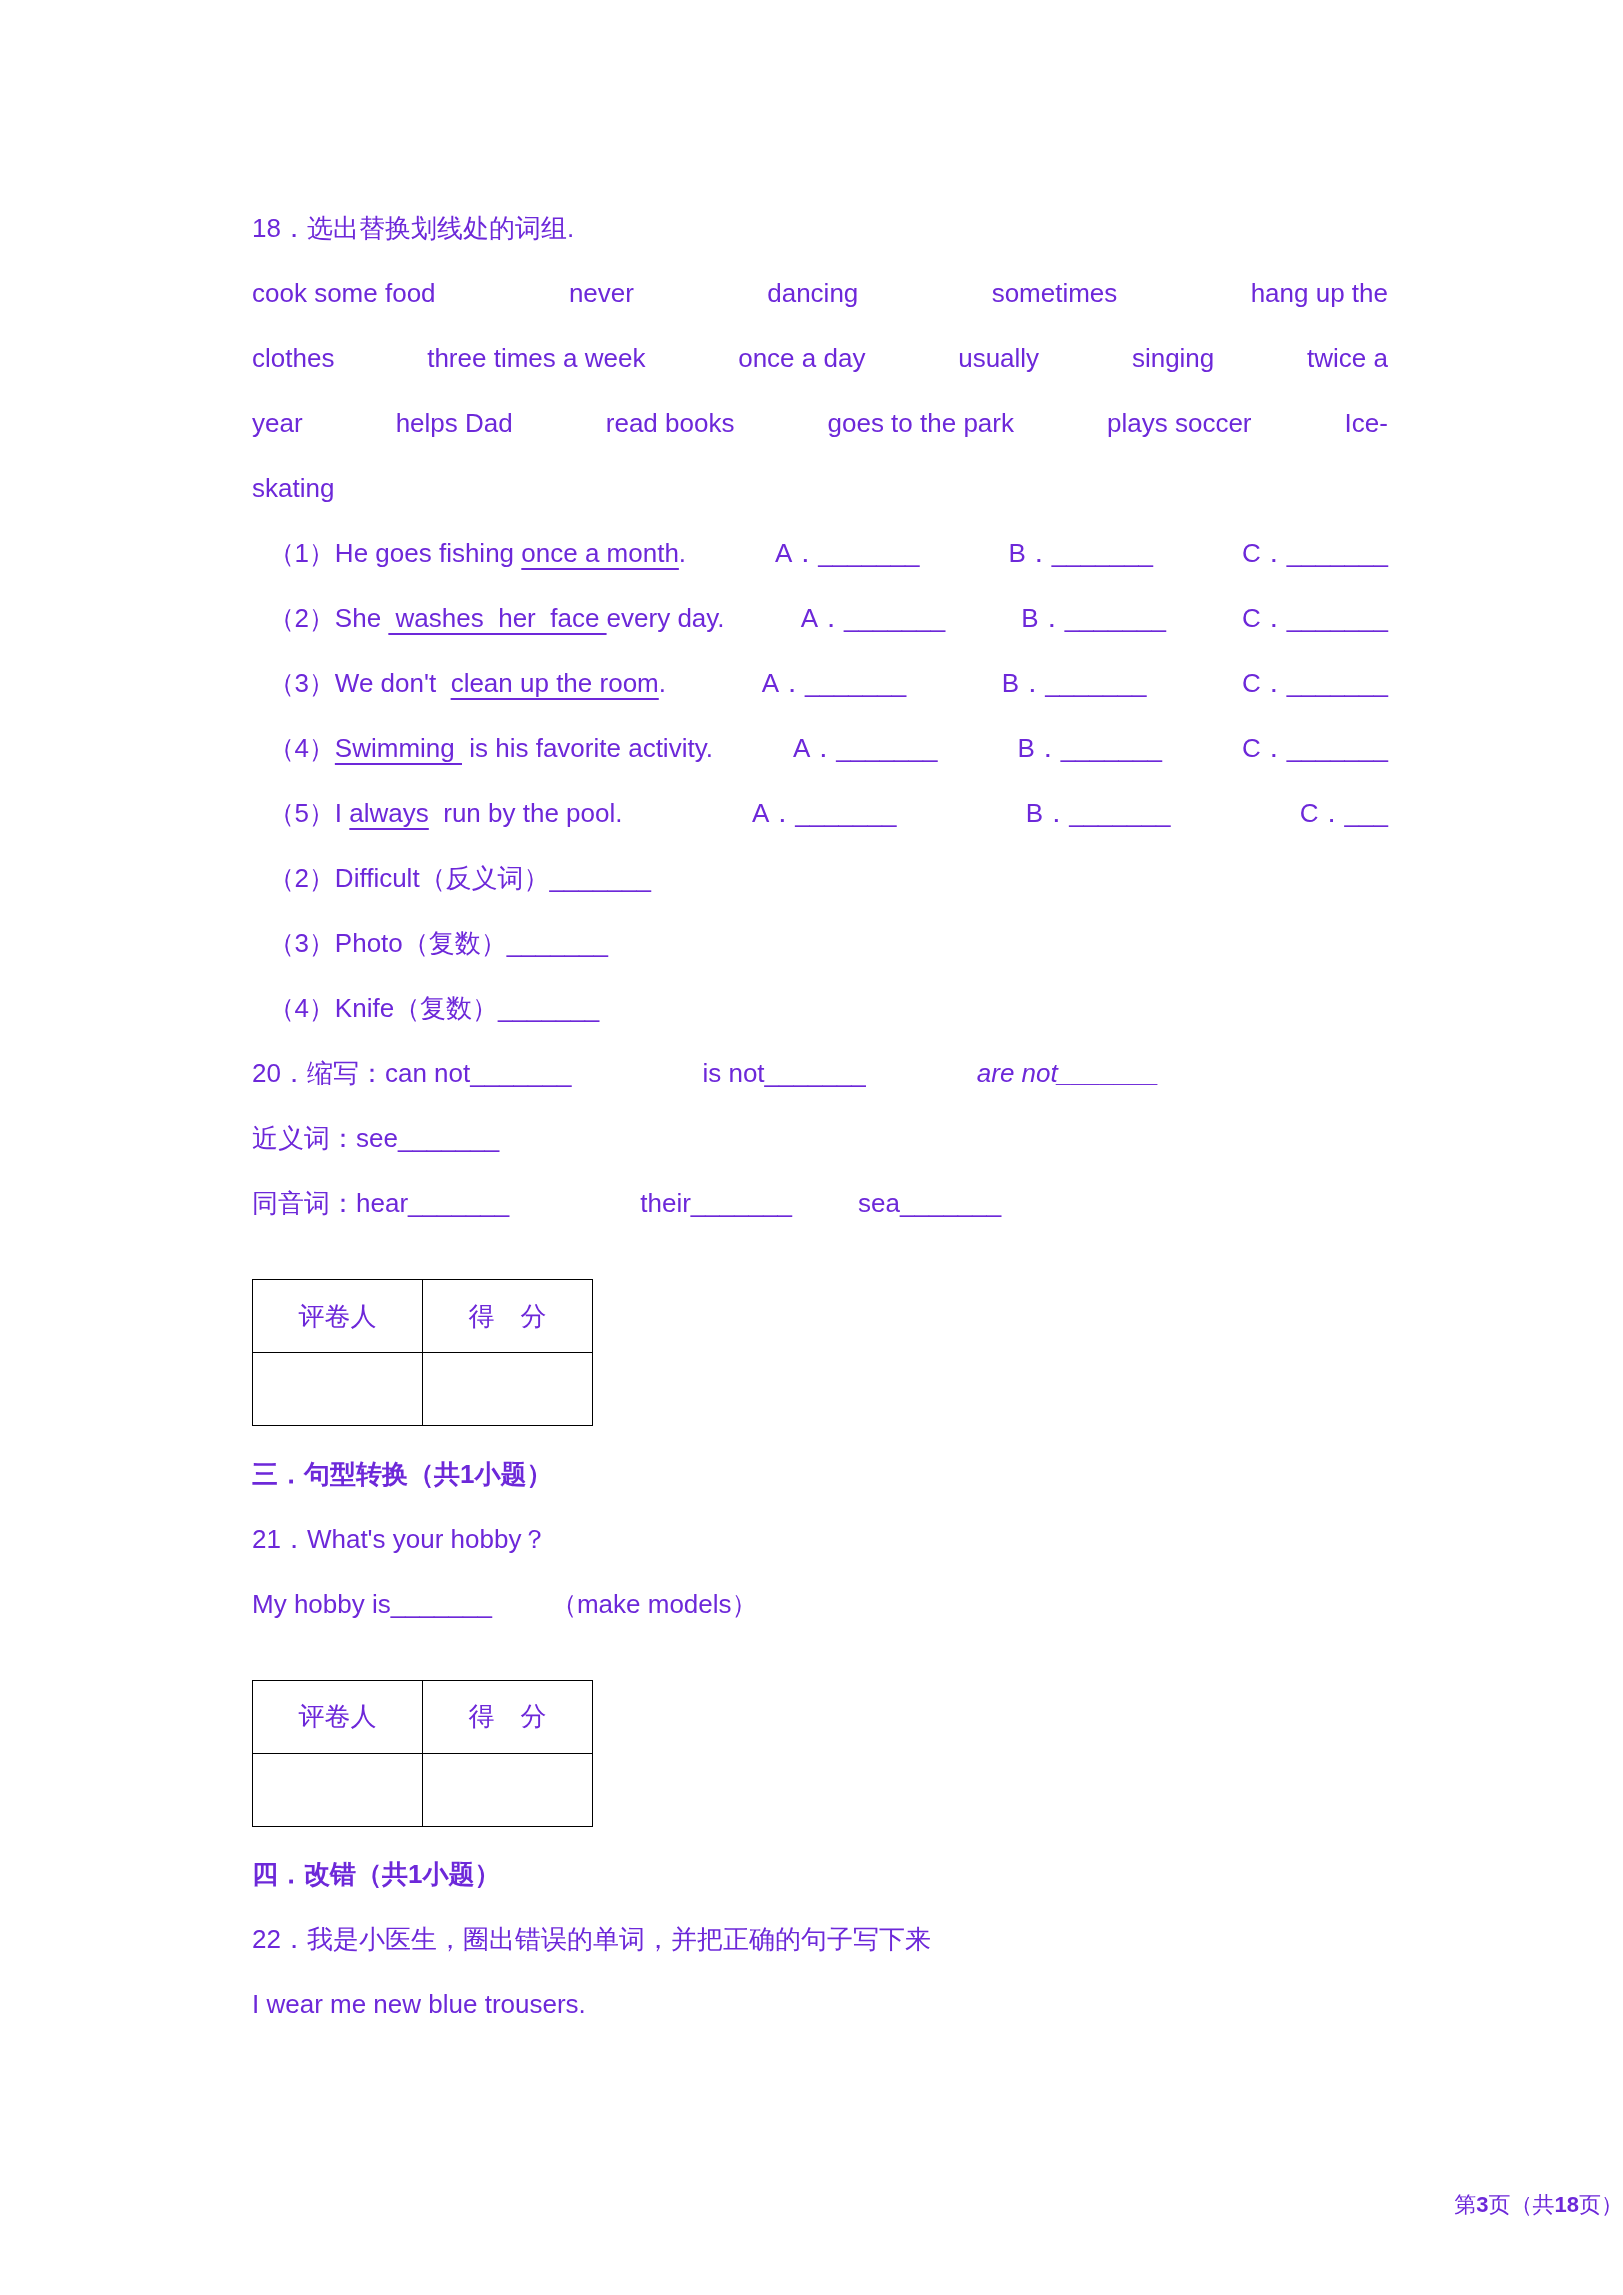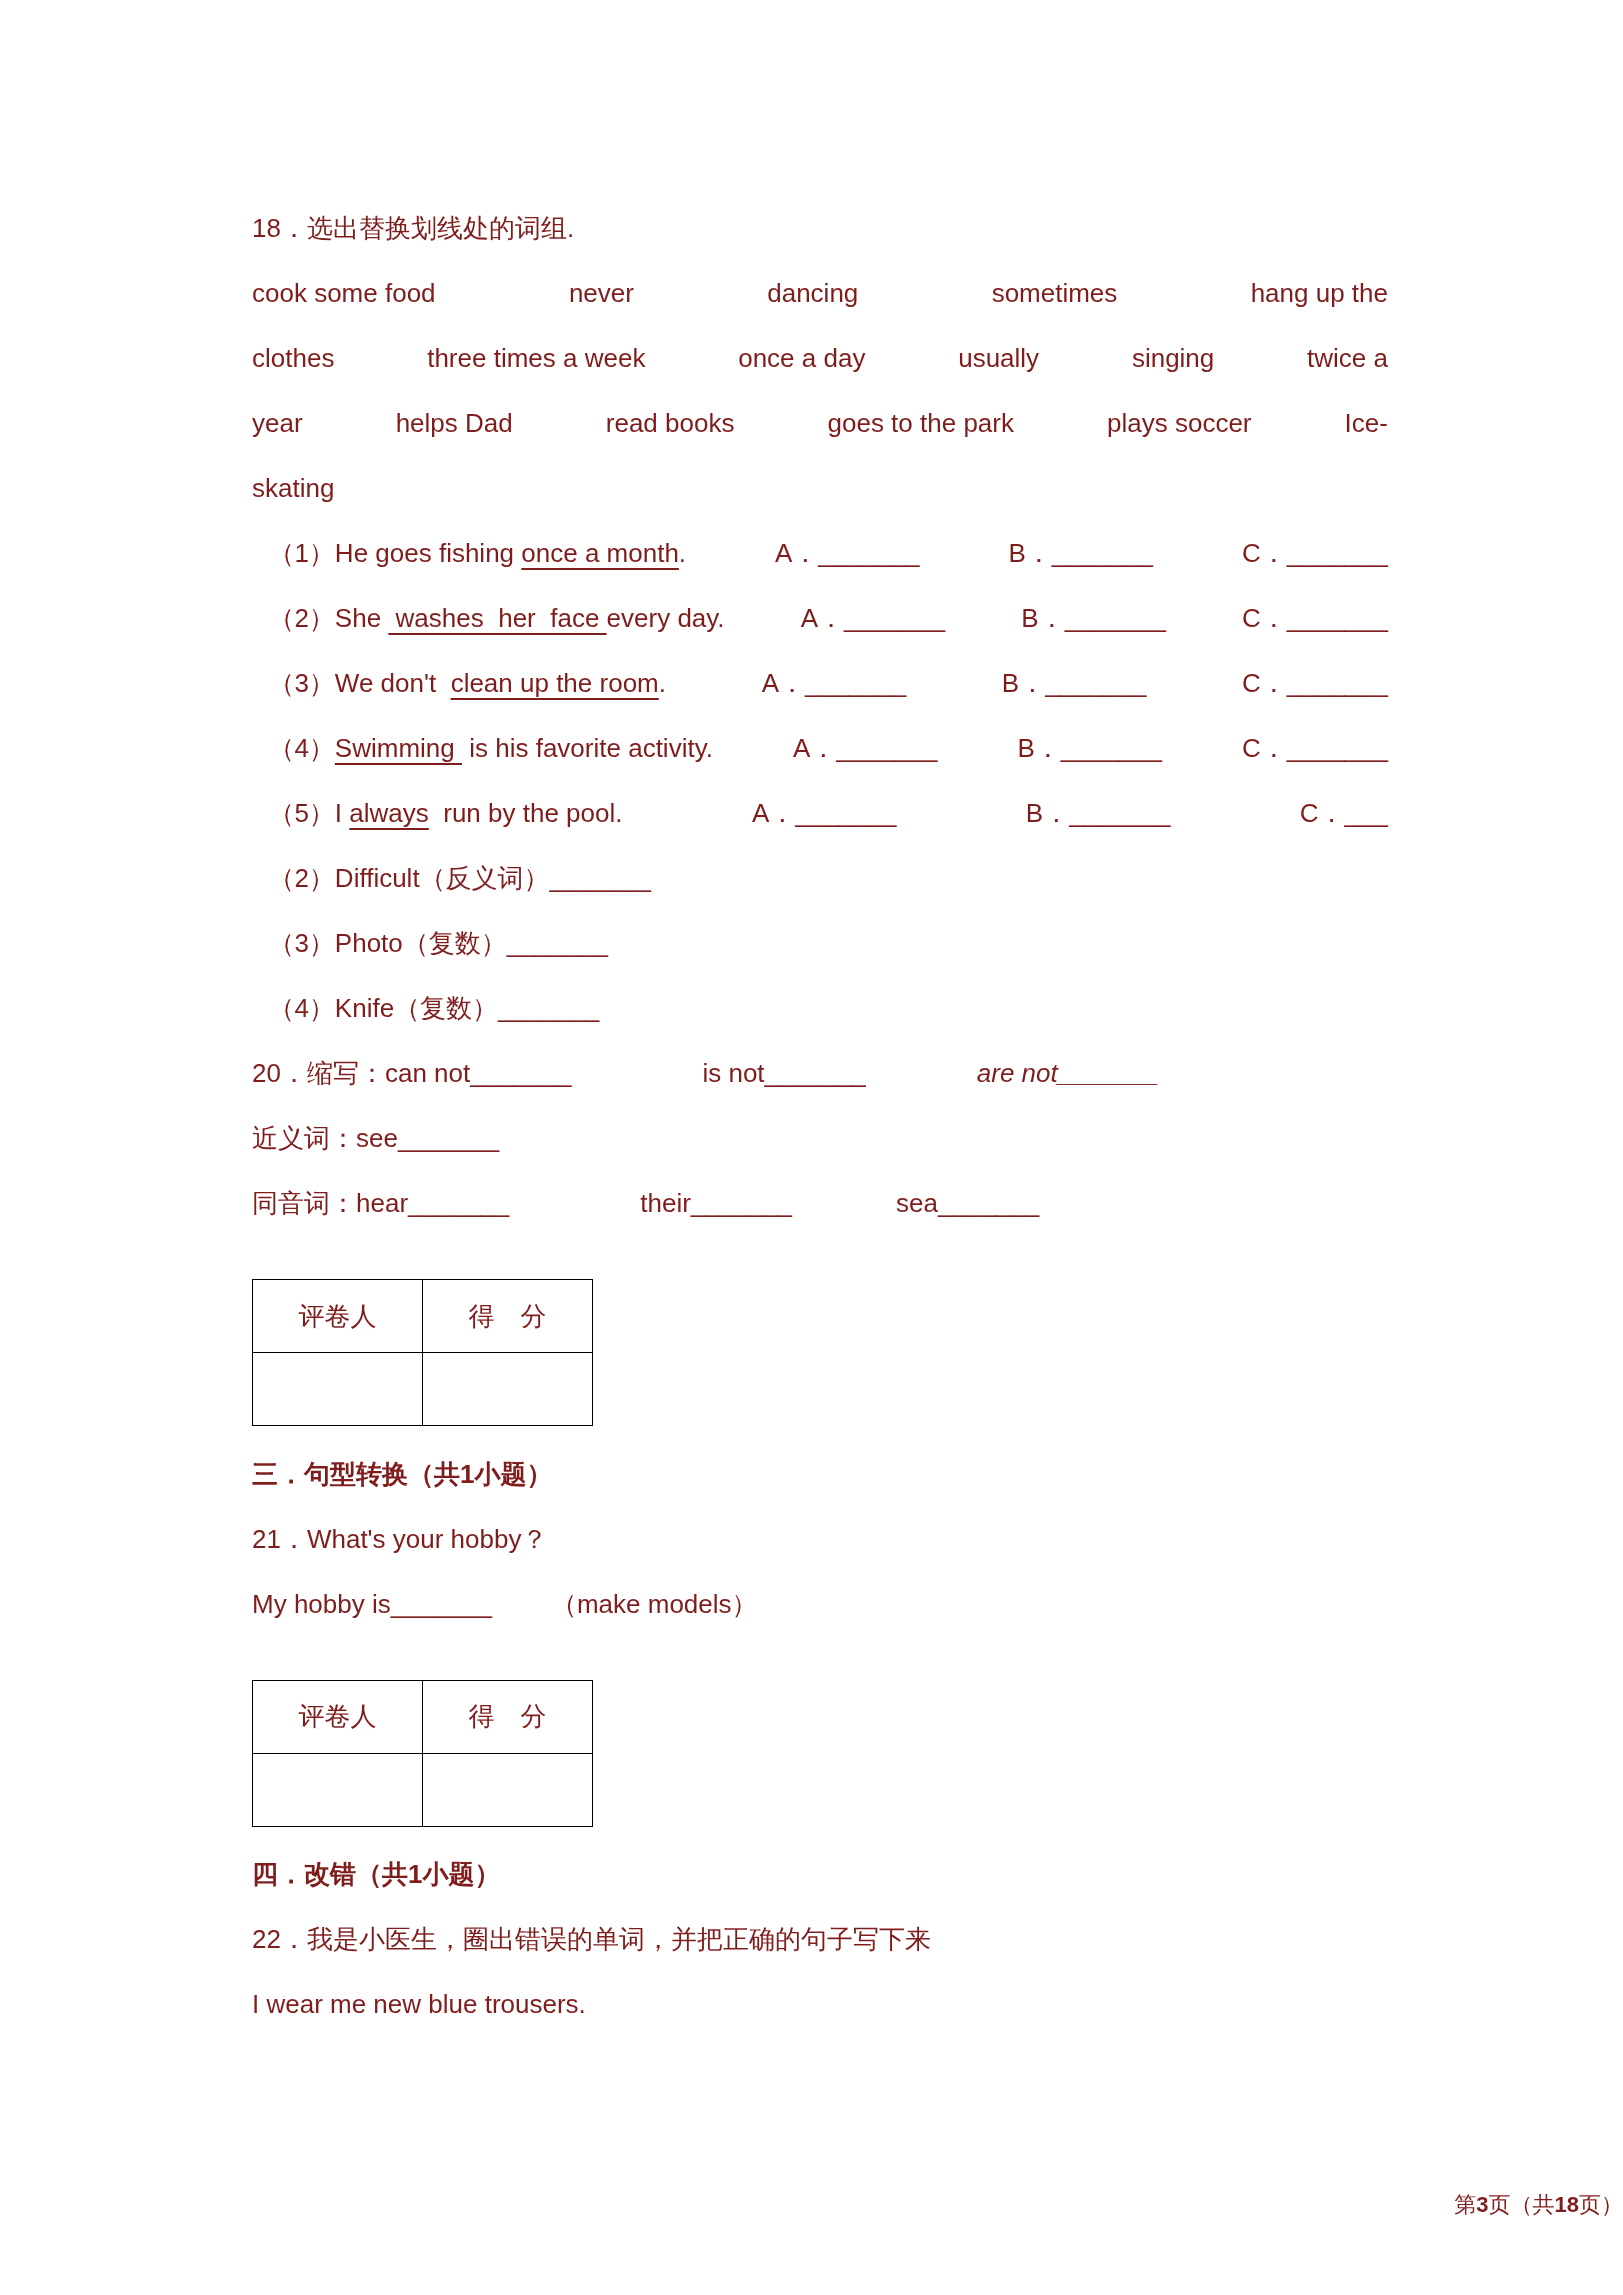--- a/index.html
+++ b/index.html
@@ -2,21 +2,21 @@
 <html style="font-size:10.5px"><head>
 <meta charset="utf-8">
 <style>
   * { margin: 0; padding: 0; box-sizing: border-box; }
   html, body { background: #ffffff; }
   .page {
     position: relative;
     width: 1623px;
     height: 2295px;
     background: #ffffff;
-    color: #7f1d1d;
+    color: #6d28d9;
     font-family: "Liberation Sans", "DejaVu Sans", sans-serif;
     font-size: 26px;
     overflow: hidden;
   }
   .content {
     position: absolute;
     left: 252px;
     top: 196px;
     width: 1136px;
   }
@@ -39,21 +39,21 @@
   .indent { padding-left: 16.4px; }
   .bank-line {
     display: flex;
     justify-content: space-between;
     line-height: 65px;
     gap: 32px;
   }
   .bank-line.single { justify-content: flex-start; }
   .gap200 { margin-left: 131px; }
   .gap170 { margin-left: 111px; font-style: italic; }
-  .gap140 { margin-left: 104px; }
+  .gap140 { margin-left: 66px; }
   .gap90  { margin-left: 59px; }
   table.grader {
     border-collapse: collapse;
     margin-top: 43px;
   }
   table.grader td {
     border: 1.3px solid #000;
     width: 170px;
     height: 73px;
     text-align: center;

